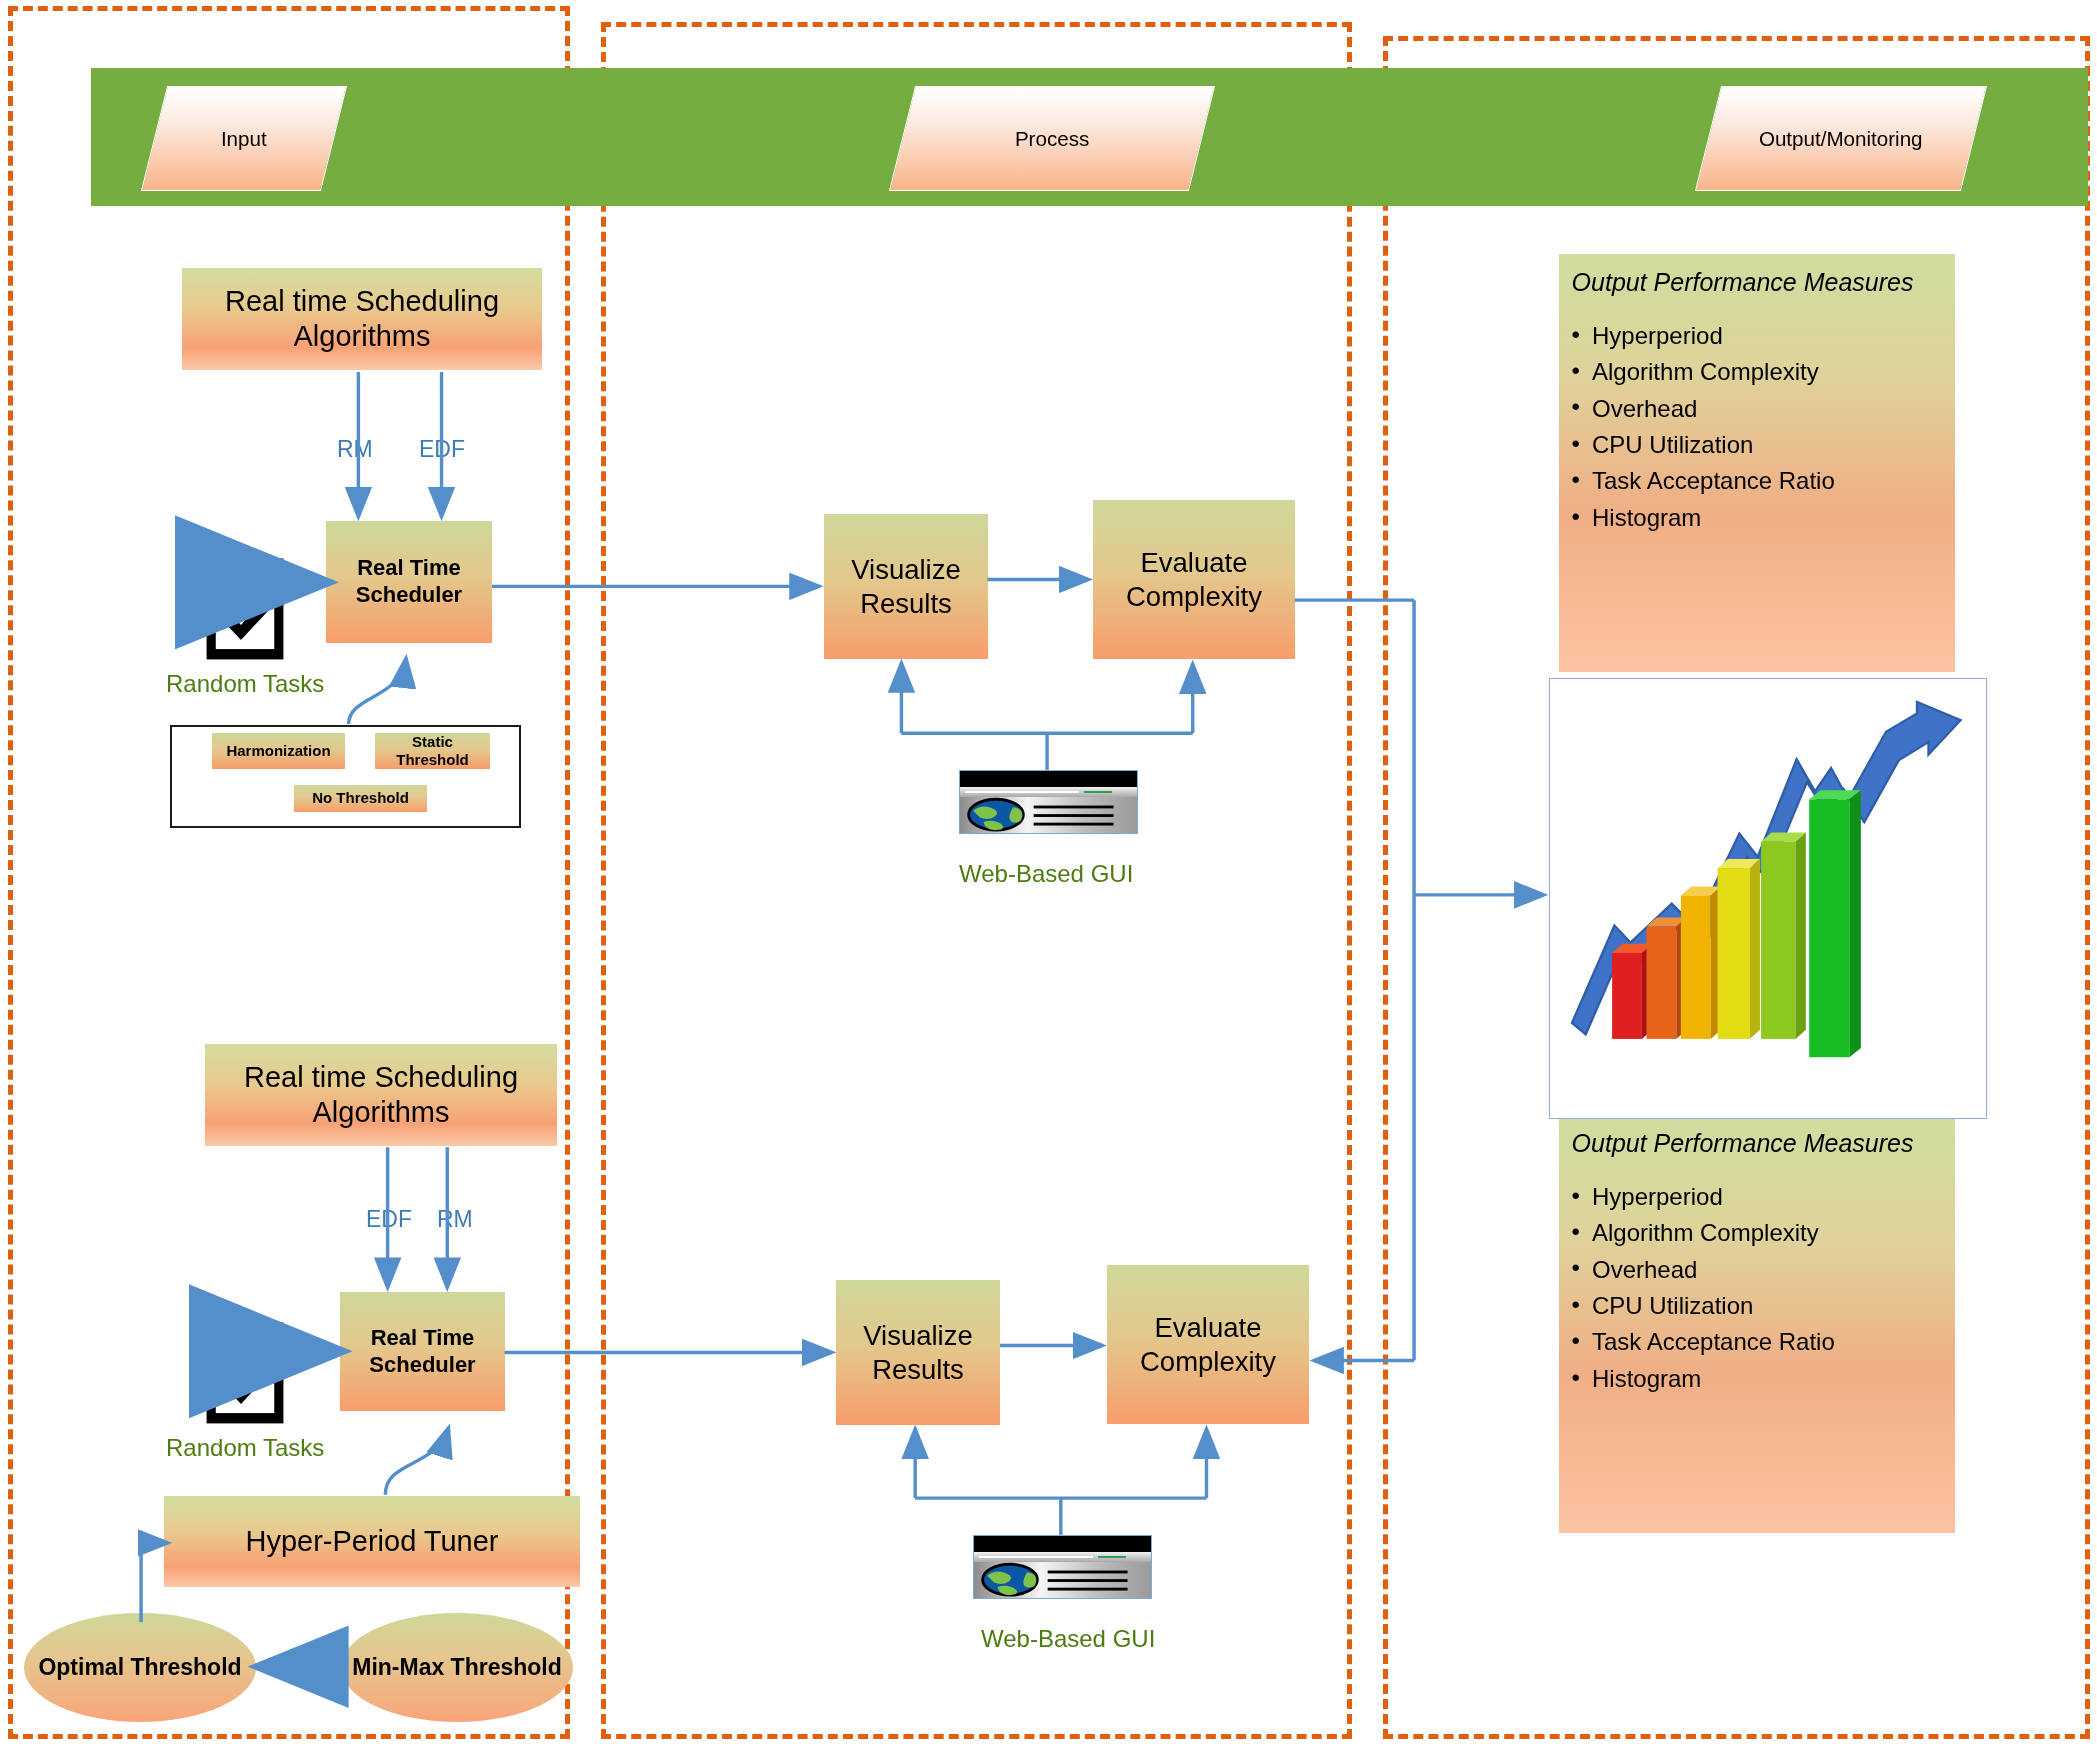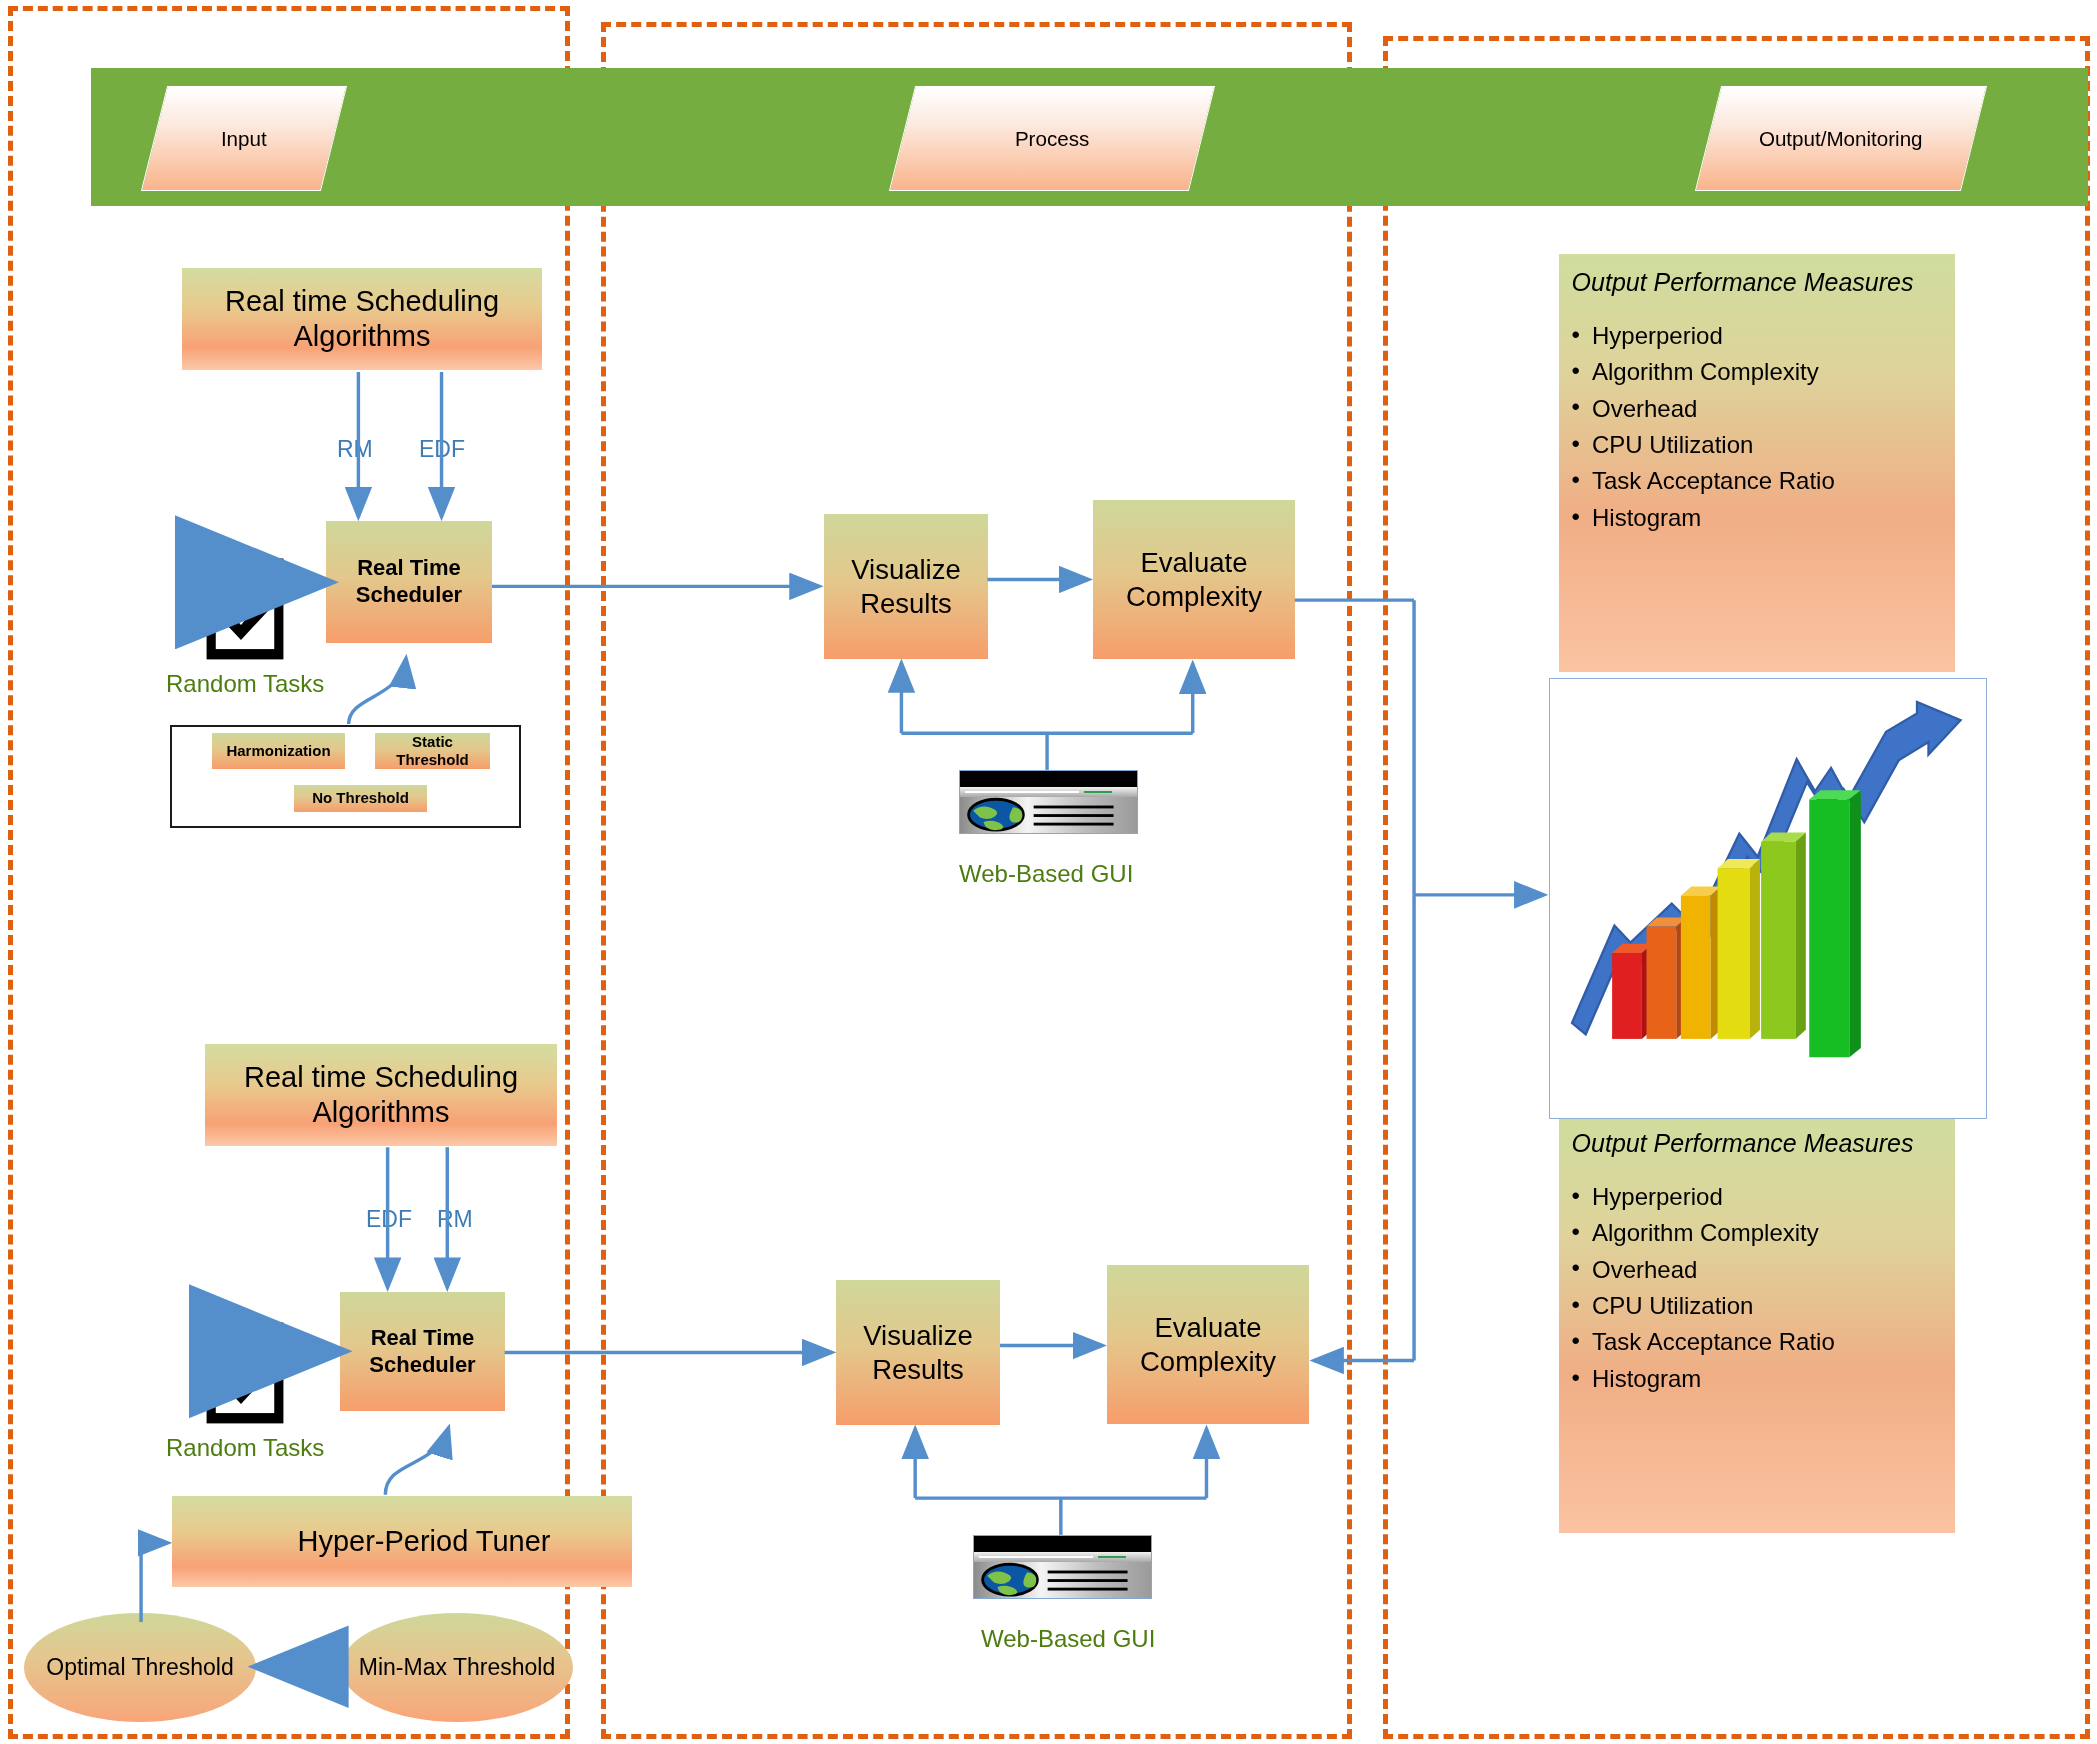--- a/index.html
+++ b/index.html
@@ -26,21 +26,21 @@
 
   .bigbox{position:absolute;
        background:linear-gradient(to bottom,#CFDD9E 0%,#DED39B 28%,#F0AE85 62%,#FBC3A2 100%);
        color:#000;}
   .bigbox .hd{font-size:25px;line-height:1.26;padding:12.6px 10.3px 0 12.6px;font-style:italic;}
   .bigbox ul{margin:19.5px 0 0 0;padding:0 0 0 33px;list-style:none;}
   .bigbox li{font-size:24px;line-height:1.52;position:relative;}
   .bigbox li:before{content:"\2022";position:absolute;left:-20.6px;top:-1.1px;font-size:24px;}
 
   .ellipse{position:absolute;display:flex;align-items:center;justify-content:center;
-       text-align:center;border-radius:50%;font-weight:normal;color:#000;
+       text-align:center;border-radius:50%;font-weight:bold;color:#000;
        background:linear-gradient(to bottom,#CFD79A 0%,#E5C68E 42%,#F9A579 100%);}
 
   .plainframe{position:absolute;border:2.3px solid #1B1B1B;background:#fff;box-sizing:border-box;}
 
   .lbl{position:absolute;color:#4d7c0f;}
   .edgelbl{position:absolute;color:#3E7DB4;font-size:23px;}
 
   svg.ov{position:absolute;left:0;top:0;width:2097px;height:1745px;pointer-events:none;}
 
   
@@ -151,21 +151,21 @@
   <svg class="clip" style="left:202px;top:1312px;width:86px;height:115px;" viewBox="0 0 150 200">
     <rect x="8" y="18" width="134" height="176" fill="#000"></rect>
     <rect x="24" y="36" width="102" height="140" fill="#fff"></rect>
     <path d="M38 34 a37 26 0 0 1 74 0 z" fill="#000"></path>
     <rect x="66" y="6" width="18" height="22" fill="#000"></rect>
     <circle cx="75" cy="21" r="6" fill="#fff"></circle>
     <path d="M46 110 L68 134 L110 84 L124 100 L68 160 L34 124 Z" fill="#000"></path>
   </svg>
   <span class="lbl" style="left:166px;top:1434px;font-size:24px;">Random Tasks</span>
 
-  <div class="box soft" style="left:172px;top:1496px;width:416px;height:91px;padding-left:44px;">
+  <div class="box soft" style="left:164px;top:1496px;width:416px;height:91px;">
     <div class="t" style="font-size:29px;">Hyper-Period Tuner</div>
   </div>
 
   <div class="ellipse" style="left:24px;top:1613px;width:232px;height:109px;">
     <div class="t" style="font-size:23px;line-height:1.22;">Optimal Threshold</div>
   </div>
   <div class="ellipse" style="left:341px;top:1613px;width:232px;height:109px;">
     <div class="t" style="font-size:23px;line-height:1.22;">Min-Max Threshold</div>
   </div>
 

